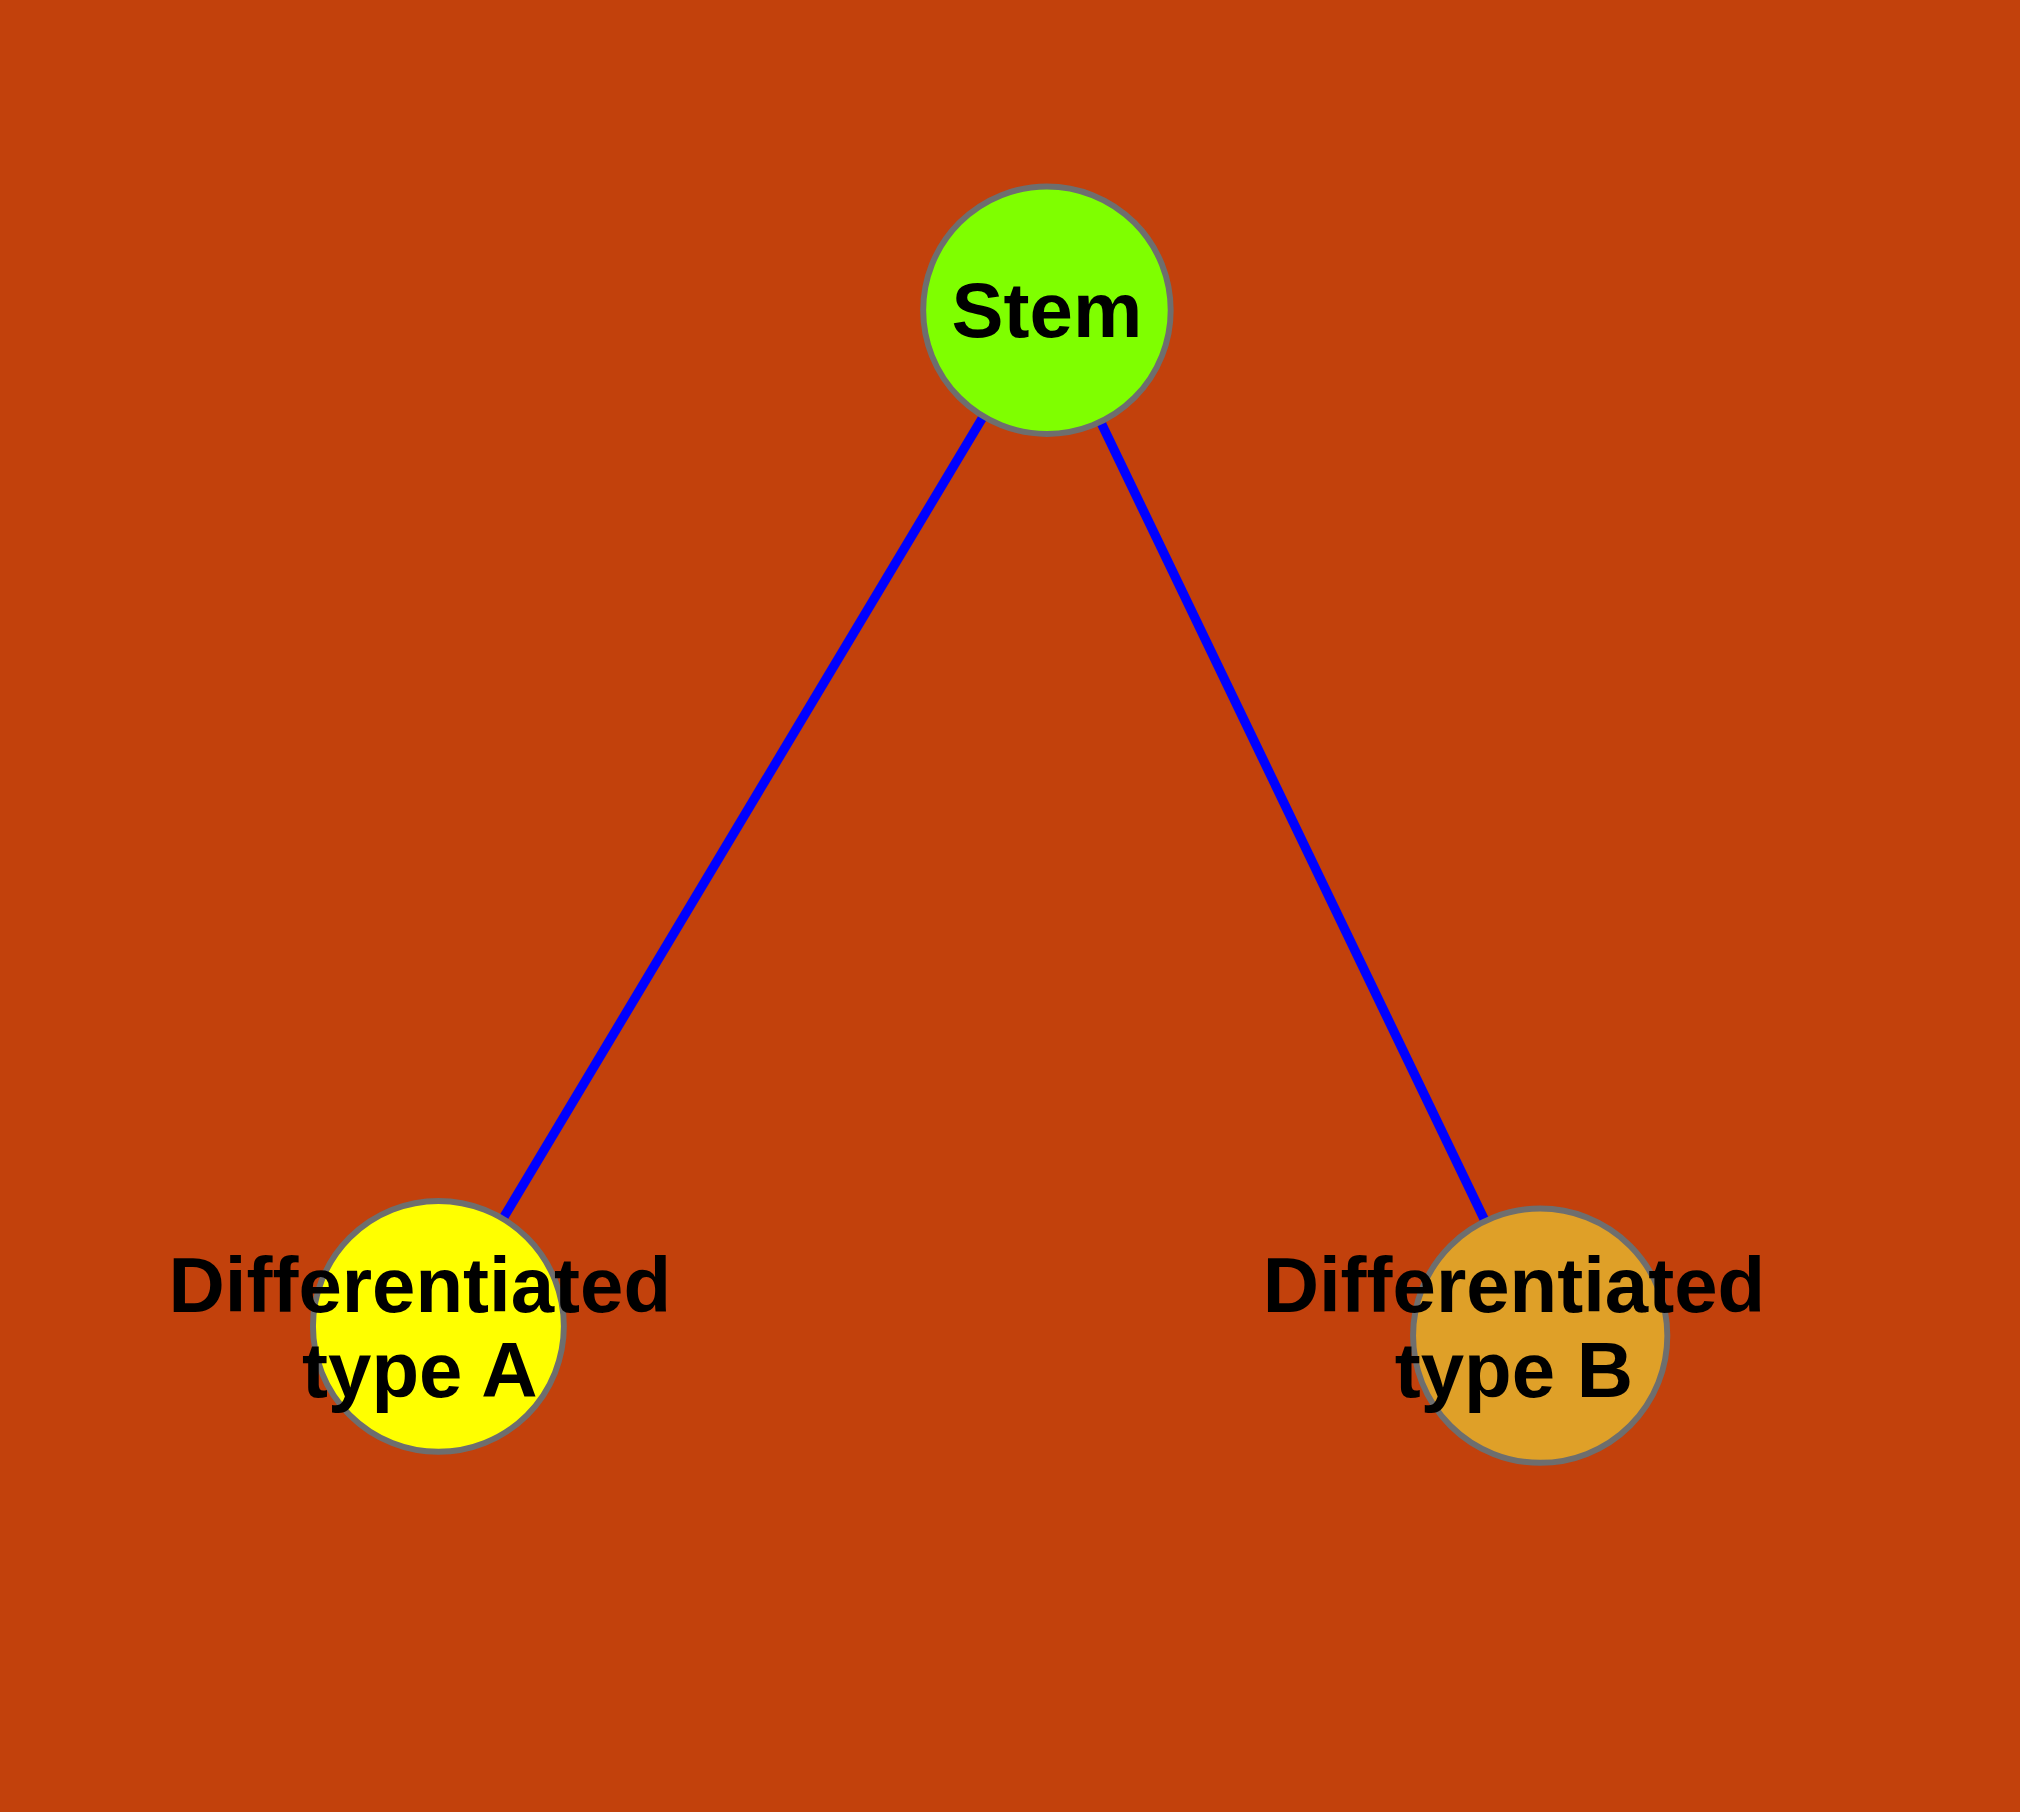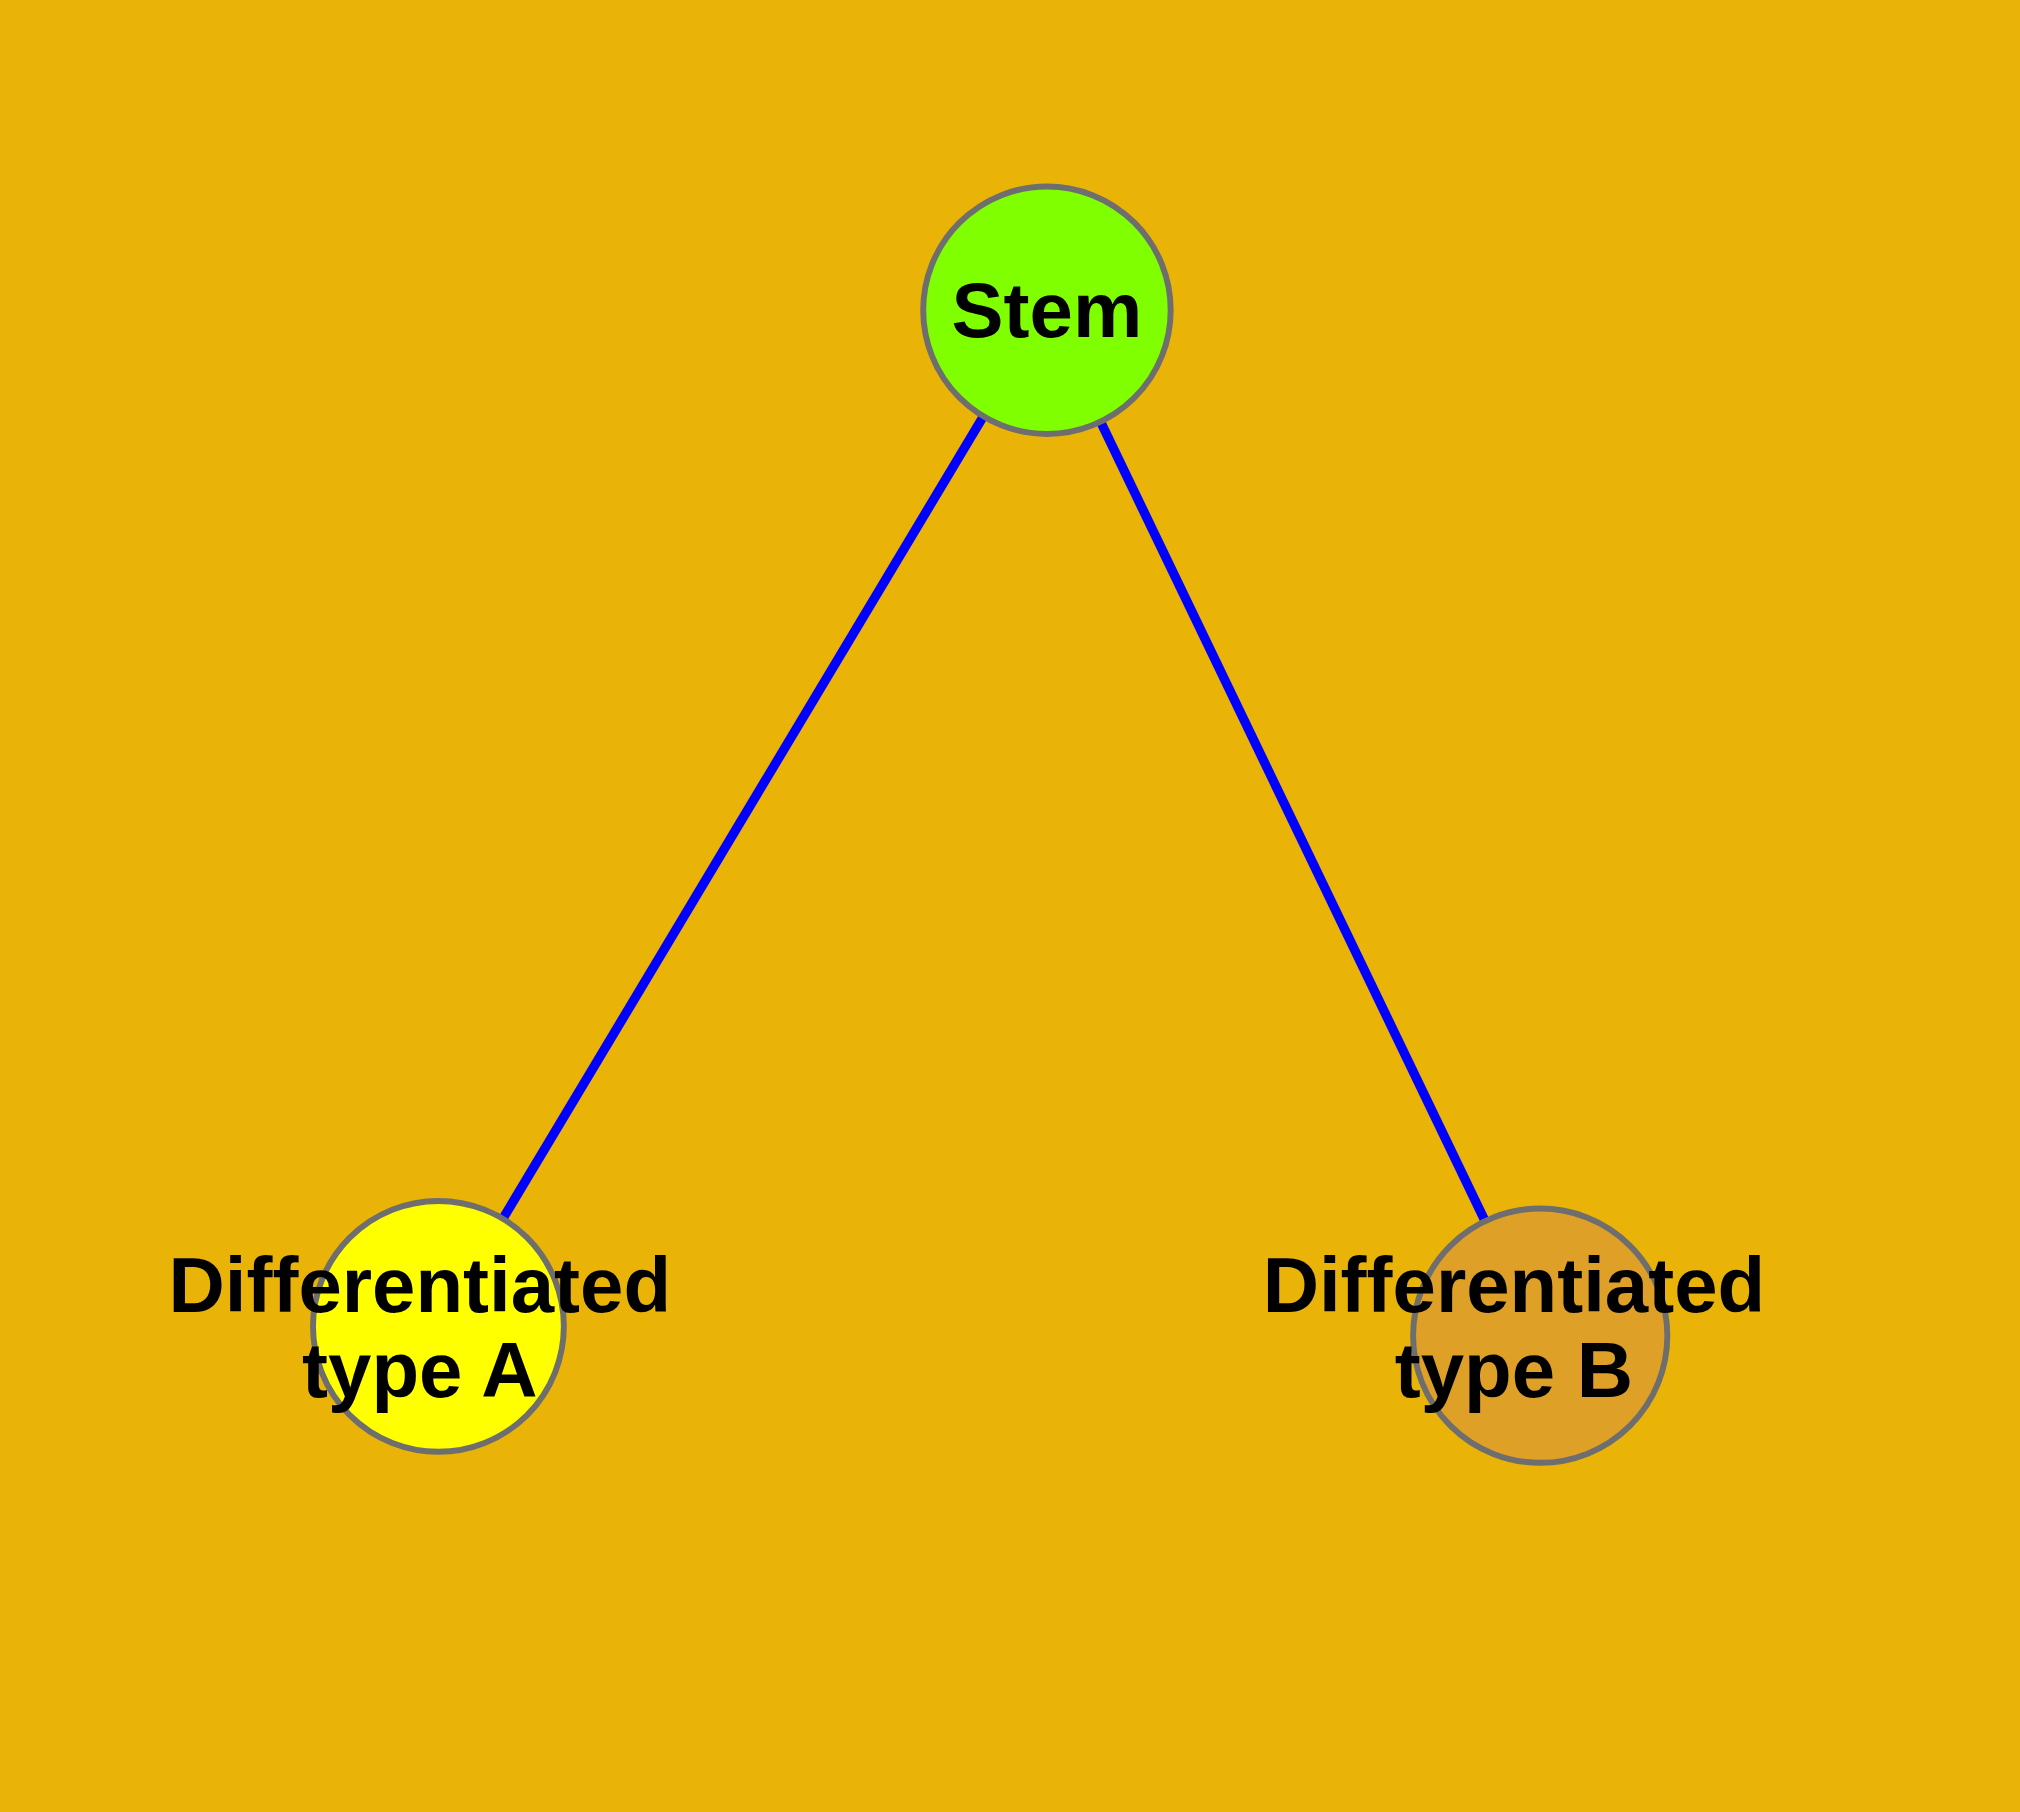--- a/index.html
+++ b/index.html
@@ -7,21 +7,21 @@
     padding: 0;
     background: #ccccfa;
   }
   body {
     font-family: "Liberation Sans", sans-serif;
   }
   #canvas {
     position: relative;
     width: 2021px;
     height: 1812px;
-    background: #eab308;
+    background: #c2410c;
     overflow: hidden;
   }
   #graph-svg {
     position: absolute;
     top: 0;
     left: 0;
     width: 2021px;
     height: 1812px;
     display: block;
   }

